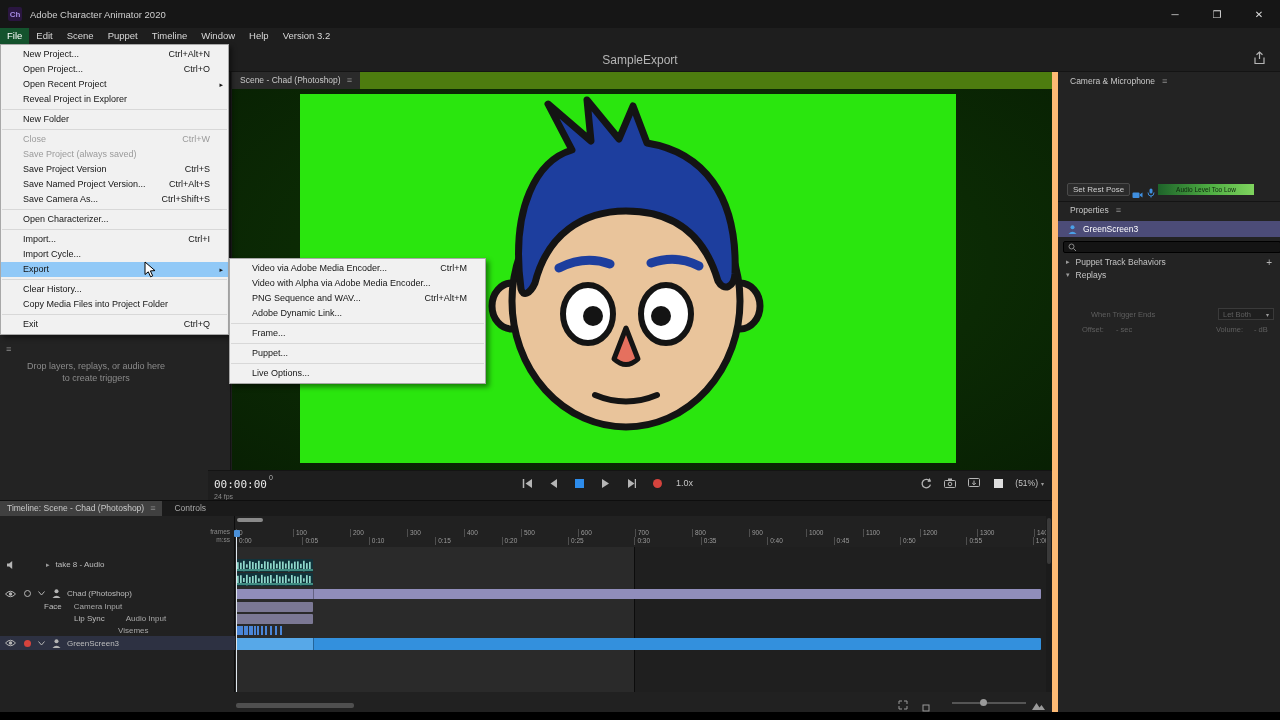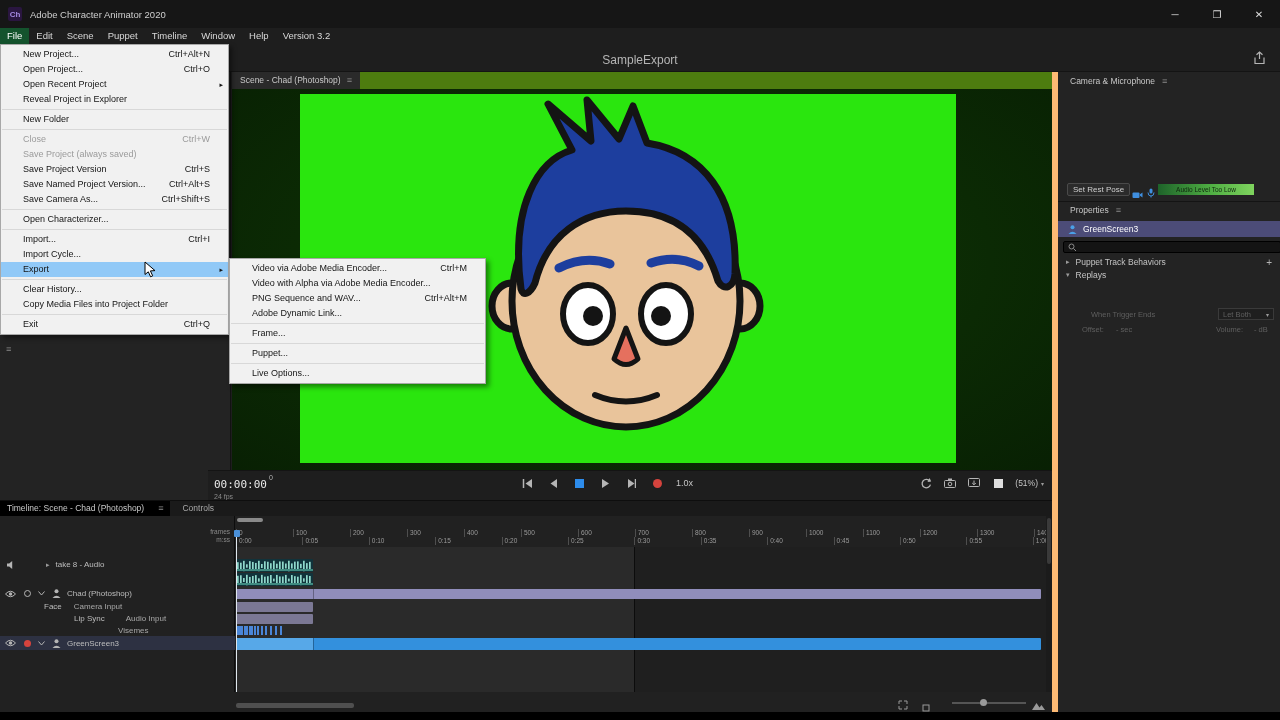--- a/index.html
+++ b/index.html
@@ -69,21 +69,21 @@
 .search-row{position:absolute;left:5px;top:169px;width:218px;height:12px;background:#141414;border:1px solid #000;border-radius:2px;display:flex;align-items:center;padding-left:4px}
 .prop-row{position:absolute;left:0;width:228px;height:12px;display:flex;align-items:center;gap:6px;padding-left:8px;font-size:8.5px;color:#c4c4c4}
 .prop-row .plus{position:absolute;right:14px;font-size:10px;color:#b5b5b5}
 .chev{font-size:7px;color:#9a9a9a}
 .d-text{position:absolute;font-size:7.5px;color:#5f5f5f}
 .d-box{position:absolute;left:160px;top:236px;width:56px;height:12px;border:1px solid #3a3a3a;background:#1f1f1f;color:#5f5f5f;font-size:7.5px;display:flex;align-items:center;justify-content:space-between;padding:0 4px}
 
 
 .timeline{position:absolute;left:0;top:500px;width:1052px;height:212px;background:#212121;border-top:1px solid #0e0e0e}
 .tl-tabs{position:absolute;left:0;top:0;width:1052px;height:15px;background:#1a1a1a;display:flex}
-.tl-tab{background:#000000;font-size:8.5px;line-height:15px;padding:0 7px;color:#c9c9c9;display:flex;gap:14px;align-items:flex-start}
+.tl-tab{background:#404040;font-size:8.5px;line-height:15px;padding:0 7px;color:#c9c9c9;display:flex;gap:6px;align-items:flex-start}
 .tl-tab2{font-size:8.5px;line-height:15px;padding:0 12px;color:#a8a8a8}
 .lab-frames,.lab-mss{position:absolute;left:188px;width:42px;text-align:right;font-size:6.5px;color:#8a8a8a}
 .lab-frames{top:27px}.lab-mss{top:35px}
 .tl-content{position:absolute;left:236px;top:15px;width:810px;height:176px}
 .tracks-bg{position:absolute;left:0;top:31px;width:810px;height:145px;background:#1f1f1f}
 .work-shade{position:absolute;left:0;top:31px;width:399px;height:145px;background:#2a2a2a;border-right:1px solid #0c0c0c}
 .tick{position:absolute;font-size:6.5px;color:#9a9a9a;border-left:1px solid #4e4e4e;padding-left:2px;line-height:8px;white-space:nowrap}
 .ruler-f{position:absolute;left:0;top:13px;width:810px;height:8px}
 .ruler-t{position:absolute;left:0;top:21px;width:810px;height:8px}
 .workbar{position:absolute;left:1px;top:2px;width:26px;height:4px;background:#8a8a8a;border-radius:2px}
@@ -163,20 +163,24 @@
             <path d="M6.5 1 V8"></path>
             <path d="M3.5 3.8 L6.5 1 L9.5 3.8"></path>
             <path d="M2 6.5 V12.5 H11 V6.5"></path>
           </g>
         </svg>
     </span>
   </div>
 
   <div class="triggers-panel">
     <span class="panel-mini">≡</span>
+    <div class="drop-hint">
+      <span>Drop layers, replays, or audio here</span><br>
+      <span>to create triggers</span>
+    </div>
   </div>
 
   <div class="scene-area">
     <div class="scene-tabbar">
       <div class="scene-tab">
         <span>Scene - Chad (Photoshop)</span>
         <span class="panel-mini">≡</span>
       </div>
     </div>
     <div class="viewport">

